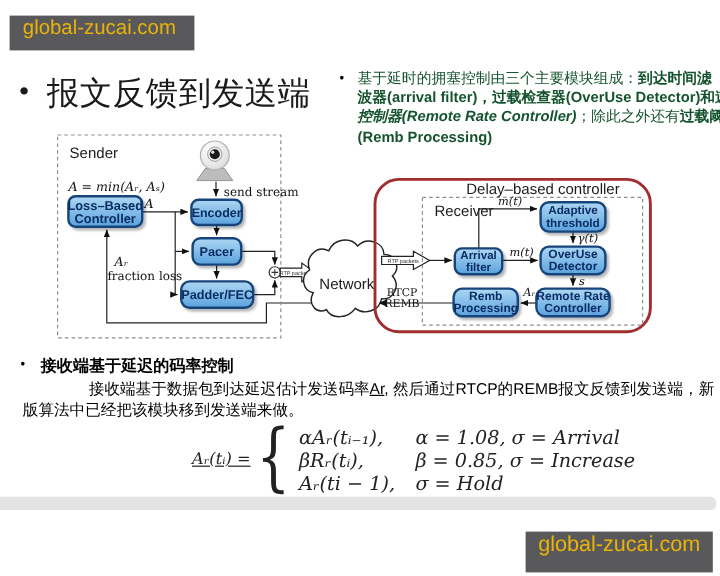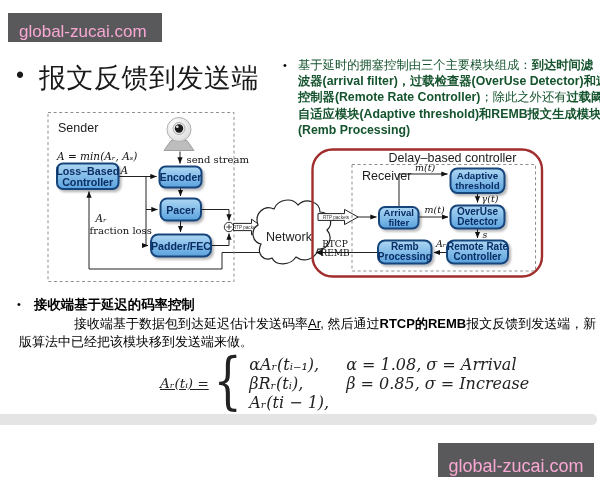--- a/index.html
+++ b/index.html
@@ -1,20 +1,20 @@
 <!DOCTYPE html>
 <html><head>
 <meta charset="utf-8">
 <style>
   html,body{margin:0;padding:0;}
   body{width:600px;height:480px;background:#fff;font-family:"Liberation Sans",sans-serif;}
   .slide{position:relative;width:600px;height:480px;background:#fff;overflow:hidden;}
   .abs{position:absolute;}
   
-  .banner{background:#59595b;color:#f9a8d4;display:flex;align-items:flex-end;box-sizing:border-box;}
+  .banner{background:#59595b;color:#eab308;display:flex;align-items:flex-start;box-sizing:border-box;}
   .banner-top{left:8px;top:13px;width:154px;height:29px;font-size:17px;padding-left:11px;}
   .banner-bottom{left:438px;top:443px;width:156px;height:34px;font-size:18px;justify-content:center;}
   
   .title-bullet{left:16px;top:62px;font-size:23px;color:#1a1a1a;}
   .page-title{left:39px;top:60px;font-size:27px;color:#1a1a1a;letter-spacing:.5px;}
   
   .note-bullet{left:283px;top:59px;font-size:11px;color:#000;}
   .note{left:298px;top:57px;width:302px;font-size:12.3px;line-height:16.2px;color:#14532d;}
   .note-line{white-space:nowrap;}
   
@@ -52,22 +52,21 @@
     <span>global-zucai.com</span>
   </div>
 
   <span class="abs title-bullet">•</span>
   <h1 class="abs page-title" style="margin:0;font-weight:400;">报文反馈到发送端</h1>
 
   <span class="abs note-bullet">•</span>
   <div class="abs note">
     <div class="note-line"><span>基于延时的拥塞控制由三个主要模块组成：</span><span style="font-weight: bold;">到达时间滤</span></div>
     <div class="note-line"><span style="font-weight: bold;">波器(arrival filter)，过载检查器(OverUse Detector)和速率</span></div>
-    <div class="note-line"><span style="font-weight: bold;">控制器(Remote Rate Controller)</span><span>；除此之外还有</span><span style="font-weight: bold;">过载阈值</span></div>
-    <div class="note-line"><span style="font-weight: bold;">自适应模块(Adaptive threshold)和REMB报文生成模块</span></div>
+    <div class="note-line"><span style="font-weight: bold; font-style: italic;">控制器(Remote Rate Controller)</span><span>；除此之外还有</span><span style="font-weight: bold;">过载阈值</span></div>
     <div class="note-line"><span style="font-weight: bold;">(Remb Processing)</span></div>
   </div>
 
   <svg class="diagram" viewBox="0 0 600 480">
     <defs>
       <linearGradient id="bluegrad" x1="0" y1="0" x2="0" y2="1">
         <stop offset="0" stop-color="#aed7f3"></stop>
         <stop offset="1" stop-color="#5aa2de"></stop>
       </linearGradient>
       <radialGradient id="camg" cx="0.35" cy="0.3" r="0.9">
@@ -198,37 +197,38 @@
 
     <text class="mi" x="415" y="170.5" font-size="9.5">m(t)</text>
     <text class="mi" x="424.5" y="213" font-size="9.5">m(t)</text>
     <text class="mi" x="481.5" y="202" font-size="9.5">γ(t)</text>
     <text class="mi" x="482.5" y="237.5" font-size="9.5">s</text>
     <text class="mi" x="436" y="246.5" font-size="9.5">Aᵣ</text>
   </svg>
 
   <span class="abs bottom-bullet">•</span>
   <div class="abs bottom-heading">接收端基于延迟的码率控制</div>
-  <div class="abs para-line para-l1"><span>接收端基于数据包到达延迟估计发送码率</span><span style="text-decoration: underline;">Ar</span><span>, 然后通过</span><span style="font-weight: bold;">RTCP的REMB</span><span>报文反馈到发送端，新</span></div>
+  <div class="abs para-line para-l1"><span>接收端基于数据包到达延迟估计发送码率</span><span style="text-decoration: underline;">Ar</span><span>, 然后通过</span><span style="font-weight: normal;">RTCP的REMB</span><span>报文反馈到发送端，新</span></div>
   <div class="abs para-line para-l2"><span>版算法中已经把该模块移到发送端来做。</span></div>
 
   <div class="abs formula">
     <span class="f-lhs">Aᵣ(tᵢ) =</span>
     <span class="f-brace">{</span>
     <div class="f-rows">
       <div class="f-row">
         <span>αAᵣ(tᵢ₋₁),</span>
           <span>α = 1.08, σ = Arrival</span>
       </div>
       <div class="f-row">
         <span>βRᵣ(tᵢ),</span>
           <span>β = 0.85, σ = Increase</span>
       </div>
       <div class="f-row">
         <span>Aᵣ(ti − 1),</span>
+          <span>σ = Hold</span>
       </div>
     </div>
   </div>
 
   <div class="abs graybar"></div>
 
   <div class="abs banner banner-bottom">
     <span>global-zucai.com</span>
   </div>
 

